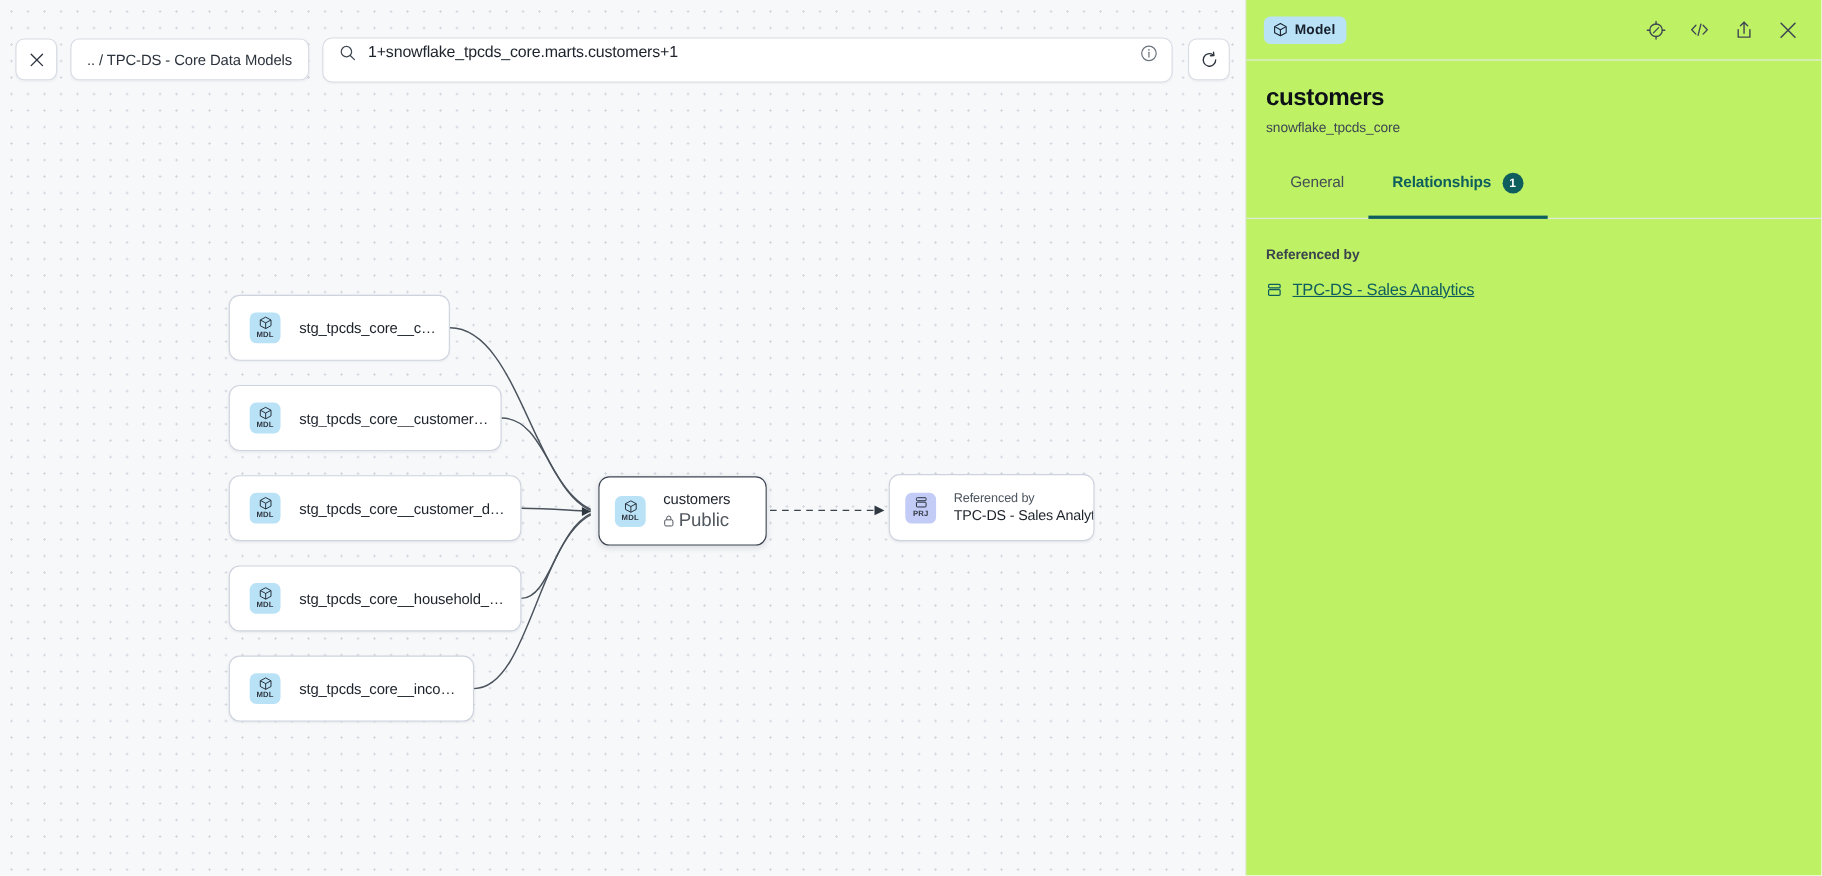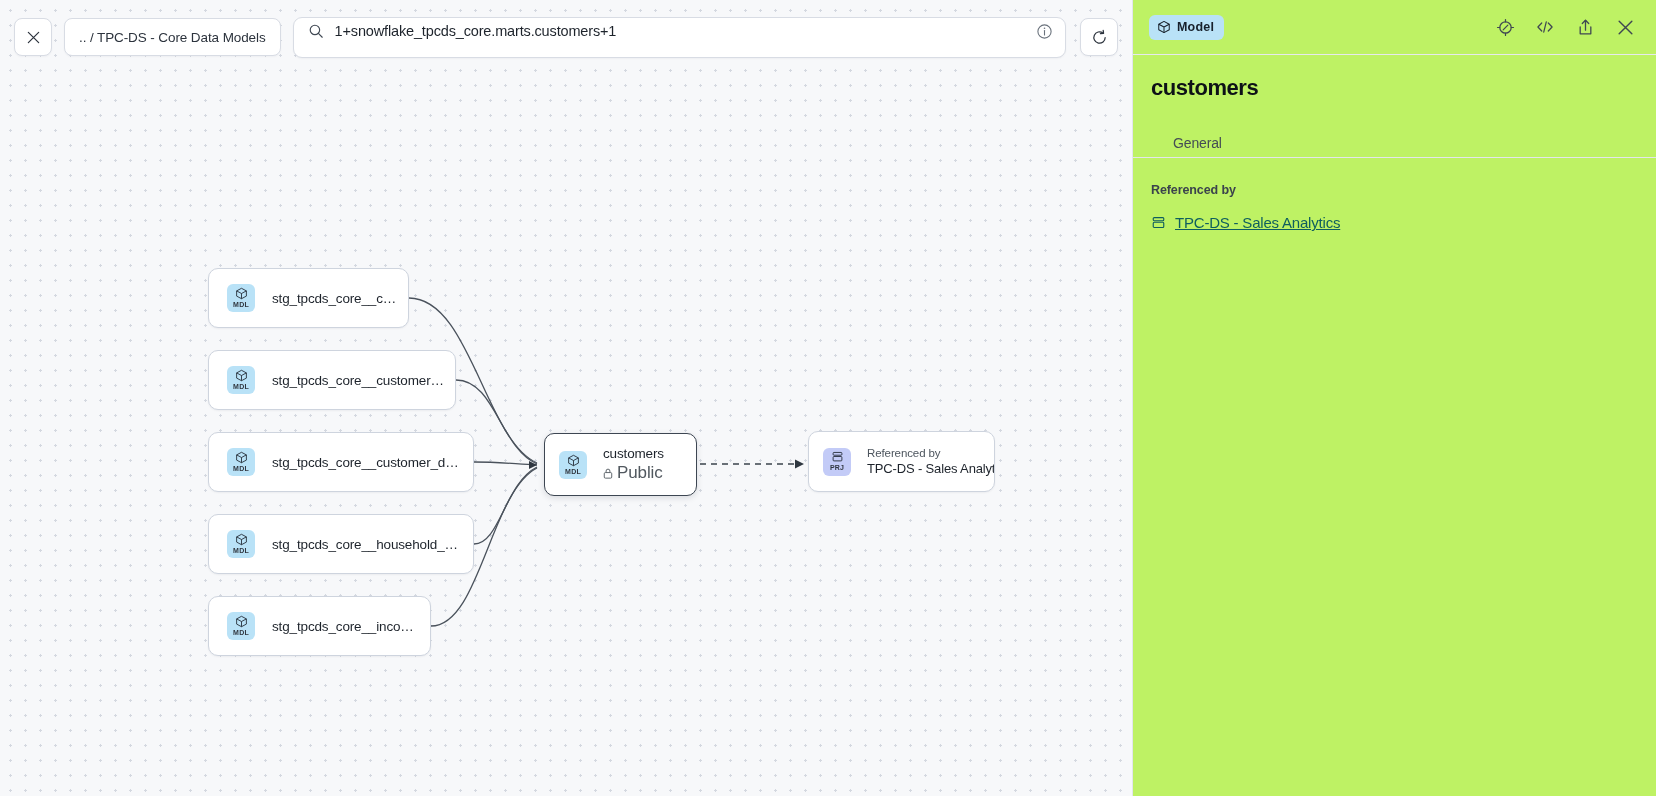--- a/index.html
+++ b/index.html
@@ -17,21 +17,21 @@
     width: 1132px; height: 796px;
     background-color: #f7f8fa;
     background-image: radial-gradient(circle, #d4d8e0 1px, transparent 1.1px);
     background-size: 15px 15px;
     background-position: 3px 3px;
     overflow: hidden;
   }
 
   
   #toolbar {
-    position: absolute; left: 0; top: 0;
+    position: absolute; left: 0; top: 17px;
     width: 1132px; height: 74px;
     display: flex; align-items: center;
     padding: 0 14px;
     gap: 12px;
     z-index: 20;
   }
   .tb-btn {
     background: #ffffff;
     border: 1px solid #d8dce4;
     border-radius: 8px;
@@ -190,21 +190,21 @@
     font-size: 12.5px; color: #3f4752; letter-spacing: -0.1px;
   }
   #tabs {
     margin-top: 26px;
     display: flex;
     padding: 0 18px;
     border-bottom: 1px solid #e3e6ec;
     gap: 0px;
   }
   .tab {
-    padding: 8px 22px 4px 22px;
+    padding: 8px 22px 20px 22px;
     font-size: 14px;
     color: #444c55;
     cursor: pointer;
     display: flex; align-items: flex-start; gap: 10px;
     border-bottom: 3px solid transparent;
     margin-bottom: -1px;
     letter-spacing: -0.15px;
   }
   .tab.active {
     color: #0f5e5e;
@@ -418,25 +418,30 @@
 
       <div class="hdr-ic">
         <svg class="ic" width="19" height="19" viewBox="0 0 18 18">
           <path d="M3 3 L15 15 M15 3 L3 15" stroke="#3f4752" stroke-width="1.35" fill="none" stroke-linecap="round"></path>
         </svg>
       </div>
     </div>
 
     <div id="panel-title-wrap">
       <div id="panel-title">customers</div>
+      <div id="panel-subtitle">snowflake_tpcds_core</div>
     </div>
 
     <div id="tabs">
       <div class="tab">
         <span>General</span>
+      </div>
+      <div class="tab active">
+        <span>Relationships</span>
+        <span class="tab-badge">1</span>
       </div>
     </div>
 
     <div id="tab-content">
       <div id="ref-by-label">Referenced by</div>
       <div id="ref-item">
         <span class="pic">
           <svg class="ic" width="15" height="14" viewBox="0 0 16 14">
             <rect x="2.4" y="1.2" width="11.2" height="3.4" rx="1" stroke="#0f5e5e" stroke-width="1.2" fill="none"></rect>
             <rect x="2.4" y="6.2" width="11.2" height="5.6" rx="1" stroke="#0f5e5e" stroke-width="1.2" fill="none"></rect>

